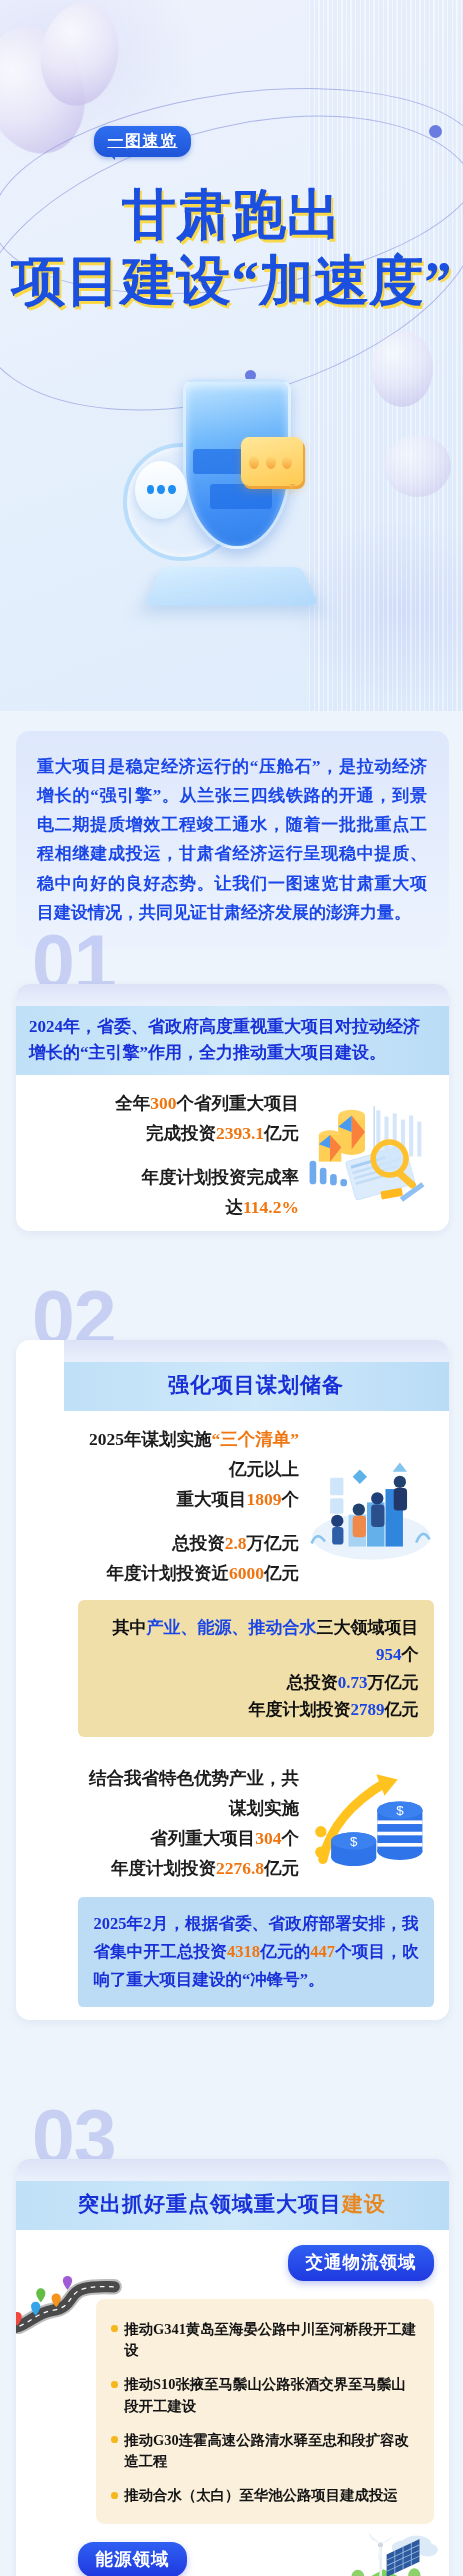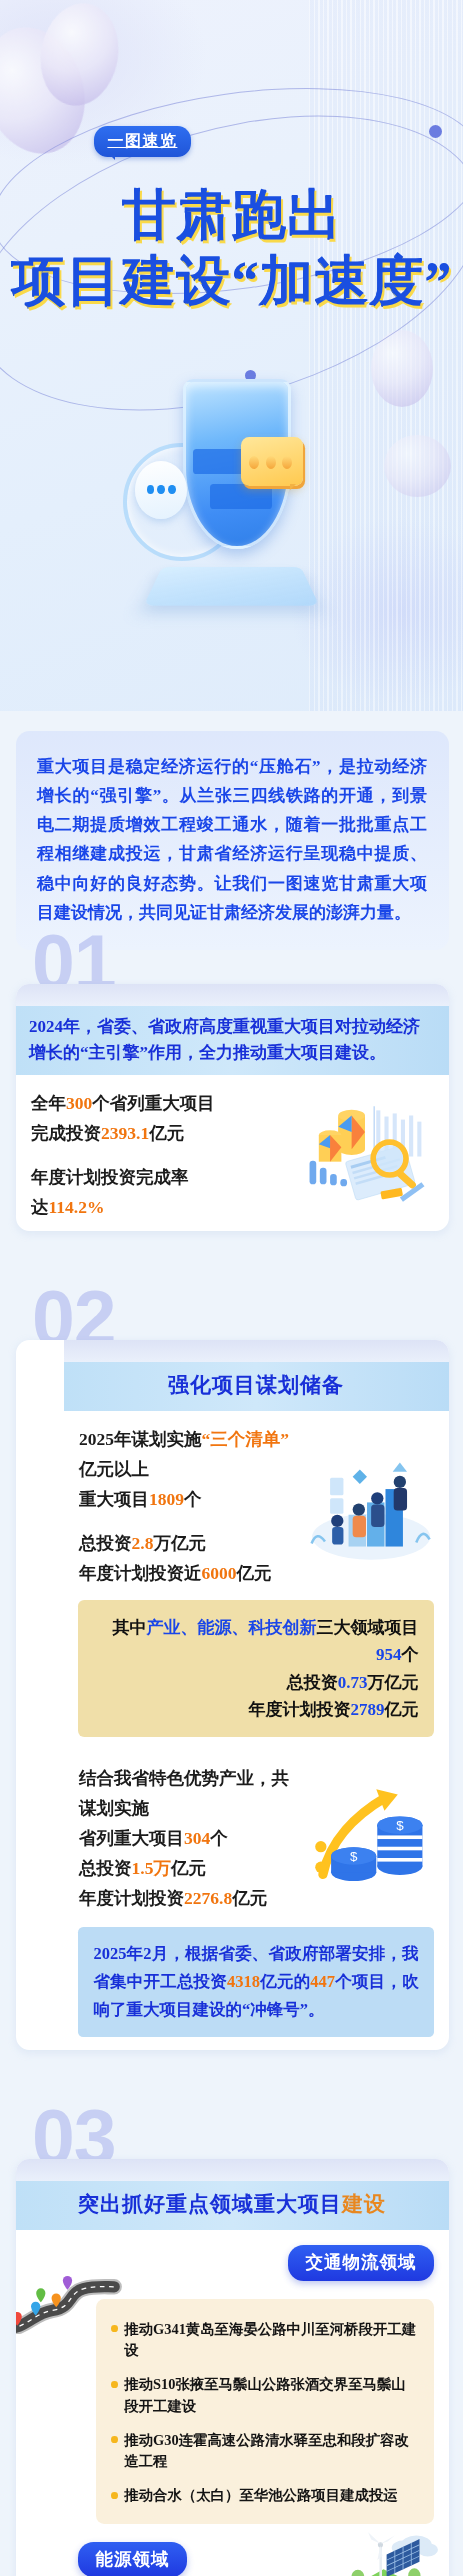--- a/index.html
+++ b/index.html
@@ -142,21 +142,21 @@
   }
   .card-top { height: 21.6px; background: linear-gradient(180deg,#dde3f6,#eaf0fb); }
   .band {
     background: linear-gradient(90deg,#bfe0f7 0%, #cfe8fa 50%, #b9dcf6 100%);
     padding: 8.2px 13.4px; color:#1830d8; font-weight: 700;
     font-size: 17px; line-height: 1.55; font-family: "Liberation Serif", serif;
   }
   .band.title-band { text-align:center; font-size: 21px; padding: 7.2px 10.3px 9.3px; letter-spacing: 1px; }
   .band.title-band .accent { color: #e8871f; }
 
-  .stat-row { display:flex; align-items:center; padding: 13.4px 15.5px 9.3px; }
+  .stat-row { display:flex; align-items:center; padding: 13.4px 15.5px 9.3px; text-align: right; }
   .stat-text { flex: 1; font-size: 17.5px; font-weight: 700; line-height: 1.72; color:#1c1c1c;
     font-family:"Liberation Serif", serif; }
   .stat-text .num { color:#f1750f; }
   .stat-gap { height: 13.4px; }
 
   .art { width: 134px; height: 118px; position: relative; flex: 0 0 134px; }
 
   
   .cream-box {
     margin: 3.1px 14.4px 12.4px; background: #f0dfa9; border-radius: 6.2px;
@@ -330,30 +330,29 @@
             <rect x="140" y="112" width="26" height="44" rx="7" fill="#2b4f8c"></rect>
             <circle cx="196" cy="68" r="12" fill="#22416f"></circle>
             <rect x="184" y="80" width="26" height="44" rx="7" fill="#22386a"></rect>
             <path d="M24 188 q10 -26 26 -4" stroke="#86c5ef" stroke-width="5" fill="none"></path>
             <path d="M228 186 q12 -30 26 -6" stroke="#86c5ef" stroke-width="5" fill="none"></path>
           </svg>
         </div>
       </div>
 
       <div class="cream-box">
-        <div class="line">其中<span class="hl">产业、能源、科技创新</span>三大领域项目<span class="hl">954</span>个</div>
+        <div class="line">其中<span class="hl">产业、能源、推动合水</span>三大领域项目<span class="hl">954</span>个</div>
         <div class="line">总投资<span class="hl">0.73</span>万亿元</div>
         <div class="line">年度计划投资<span class="hl">2789</span>亿元</div>
       </div>
 
       <div class="stat-row">
         <div class="stat-text">
           <div>结合我省特色优势产业，共谋划实施</div>
           <div>省列重大项目<span class="num">304</span>个</div>
-          <div>总投资<span class="num">1.5万</span>亿元</div>
           <div>年度计划投资<span class="num">2276.8</span>亿元</div>
         </div>
         <div class="art">
           <svg viewBox="0 0 260 230" width="134" height="118" aria-hidden="true">
             <path d="M46 186 C60 120 110 70 168 36" stroke="#ffc21f" stroke-width="18" fill="none" stroke-linecap="round"></path>
             <path d="M150 20 L192 30 L166 62 Z" fill="#ffc21f"></path>
             <circle cx="42" cy="132" r="11" fill="#ffc21f"></circle>
             <circle cx="42" cy="172" r="11" fill="#ffc21f"></circle>
             <g fill="#2f74e8">
               <ellipse cx="106" cy="182" rx="44" ry="17"></ellipse>

